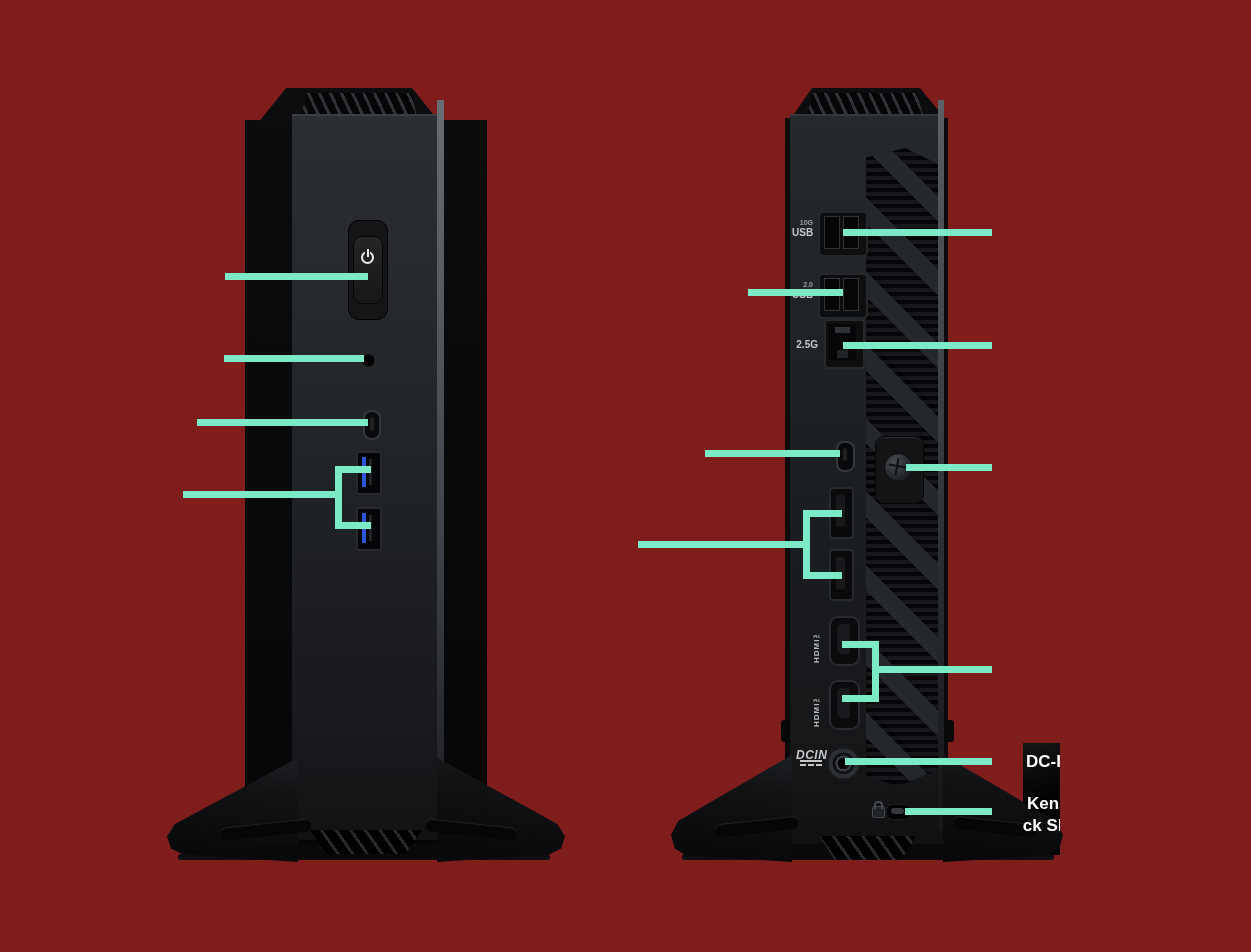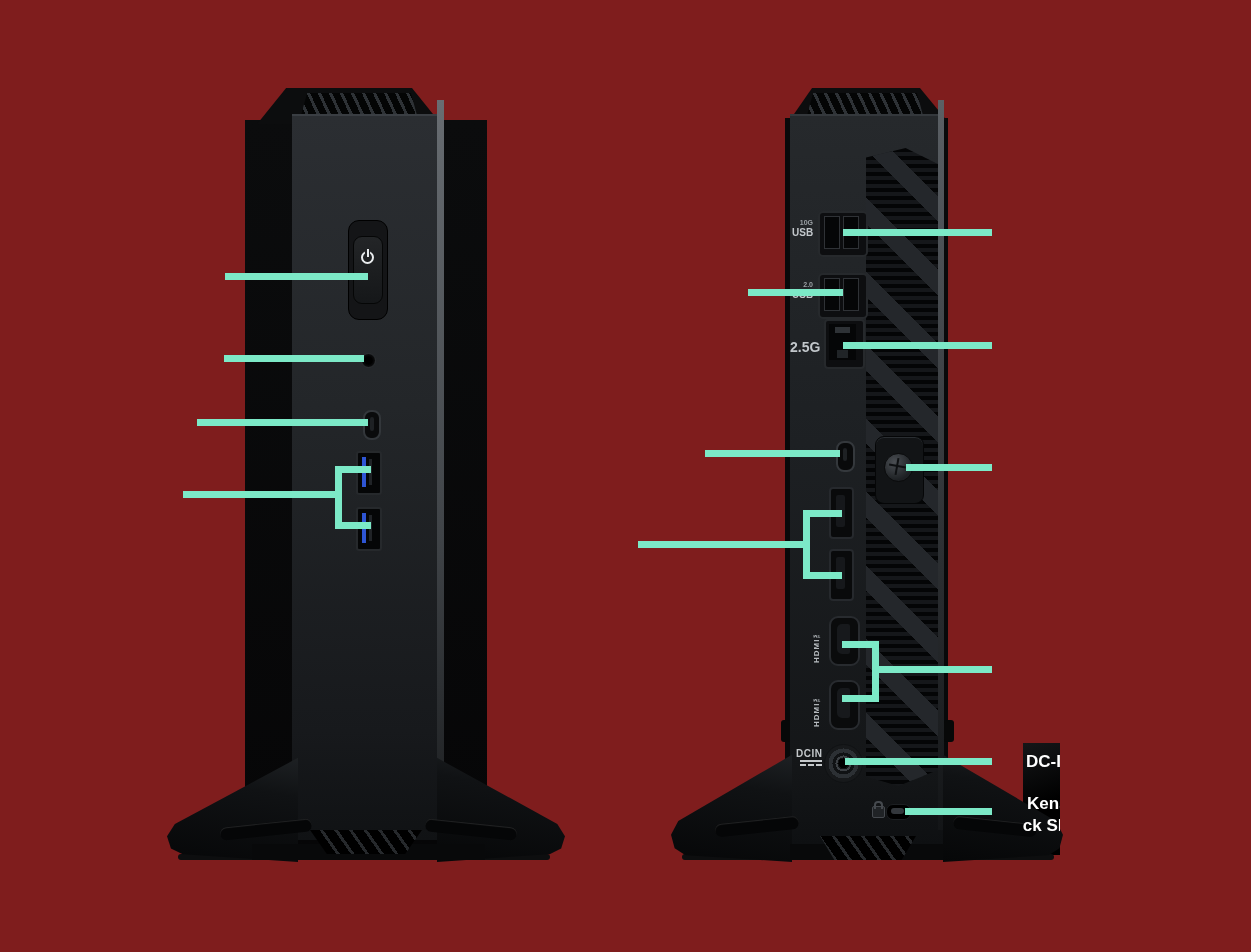--- a/index.html
+++ b/index.html
@@ -119,21 +119,21 @@
     <div class="bezel" style="left:818px;top:273px;width:46px;height:42px;"></div>
     <div class="port-inner" style="left:824px;top:278px;width:14px;height:31px;border:1px solid #2f3236;"></div>
     <div class="port-inner" style="left:843px;top:278px;width:14px;height:31px;border:1px solid #2f3236;"></div>
     <div class="tiny-label" style="left:797px;top:281px;width:16px;font-size:7px;">2.0</div>
     <div class="port-type" style="left:792px;top:290px;width:21px;font-size:10px;">USB</div>
 
     <div class="bezel" style="left:824px;top:319px;width:37px;height:46px;border-radius:4px;"></div>
     <div class="port-inner" style="left:829px;top:324px;width:27px;height:36px;"></div>
     <div class="port-inner" style="left:835px;top:327px;width:15px;height:6px;background:#2e3236;"></div>
     <div class="port-inner" style="left:837px;top:350px;width:11px;height:8px;background:#202427;"></div>
-    <div class="port-type" style="left:790px;top:340px;width:28px;font-size:14px;">2.5G</div>
+    <div class="port-type" style="left:790px;top:340px;width:28px;font-size:10px;">2.5G</div>
 
     <div class="abs" style="left:836px;top:441px;width:15px;height:27px;border-radius:8px;
                 background:#090a0b;border:2px solid #34383c;z-index:10;"></div>
     <div class="port-inner" style="left:843px;top:448px;width:4px;height:13px;background:#1e2124;border-radius:2px;"></div>
 
     <div class="abs" style="left:875px;top:436px;width:47px;height:66px;border-radius:9px;background:#121416;
                 border:1px solid #050607;box-shadow:inset 0 1px 0 #2a2e32;z-index:12;"></div>
     <div class="abs" style="left:884px;top:453px;width:27px;height:27px;border-radius:50%;border:1px solid #0a0b0c;
                 background:radial-gradient(circle at 35% 30%,#4a4e53,#1d2023 70%);z-index:13;"></div>
     <div class="screw-cross" style="left:896px;top:458px;width:2px;height:17px;transform:rotate(10deg);"></div>
@@ -151,21 +151,21 @@
     <div class="port-inner" style="left:837px;top:624px;width:13px;height:30px;background:#17191c;border-radius:5px 2px 2px 5px;"></div>
     <div class="vert-label" style="left:813px;top:615px;height:48px;">HDMI™</div>
 
     <div class="abs" style="left:829px;top:680px;width:27px;height:46px;border-radius:9px;
                 background:#0a0b0c;border:2px solid #282b2f;z-index:10;"></div>
     <div class="port-inner" style="left:837px;top:688px;width:13px;height:30px;background:#17191c;border-radius:5px 2px 2px 5px;"></div>
     <div class="vert-label" style="left:813px;top:679px;height:48px;">HDMI™</div>
 
     <div class="abs" style="left:824px;top:744px;width:37px;height:37px;border-radius:50%;border:1px solid #101214;z-index:10;
                 background:radial-gradient(circle,#000 0 5px,#101214 5px 6px,#3c4044 6px 8px,#101214 8px 11px,#2c3034 11px 15px,#17191b 15px 19px);"></div>
-    <div class="port-type" style="left:796px;top:749px;width:26px;font-size:10px;letter-spacing:0.5px;color:#c4c8cb;">DCIN</div>
+    <div class="port-type" style="left:796px;top:749px;width:26px;font-size:12px;letter-spacing:0.5px;color:#c4c8cb;font-style:italic;">DCIN</div>
     <div class="dc-sym" style="left:800px;top:760px;">
       <div class="solid"></div>
         <div class="dash"></div>
     </div>
 
     <span class="klock" style="left:872px;top:806px;"></span>
     <div class="abs" style="left:886px;top:804px;width:23px;height:14px;border-radius:7px;background:#000;
                 border:1px solid #1c1f22;z-index:12;"></div>
     <div class="port-inner" style="left:891px;top:808px;width:13px;height:6px;background:#33373c;border-radius:3px;z-index:13;"></div>
 

